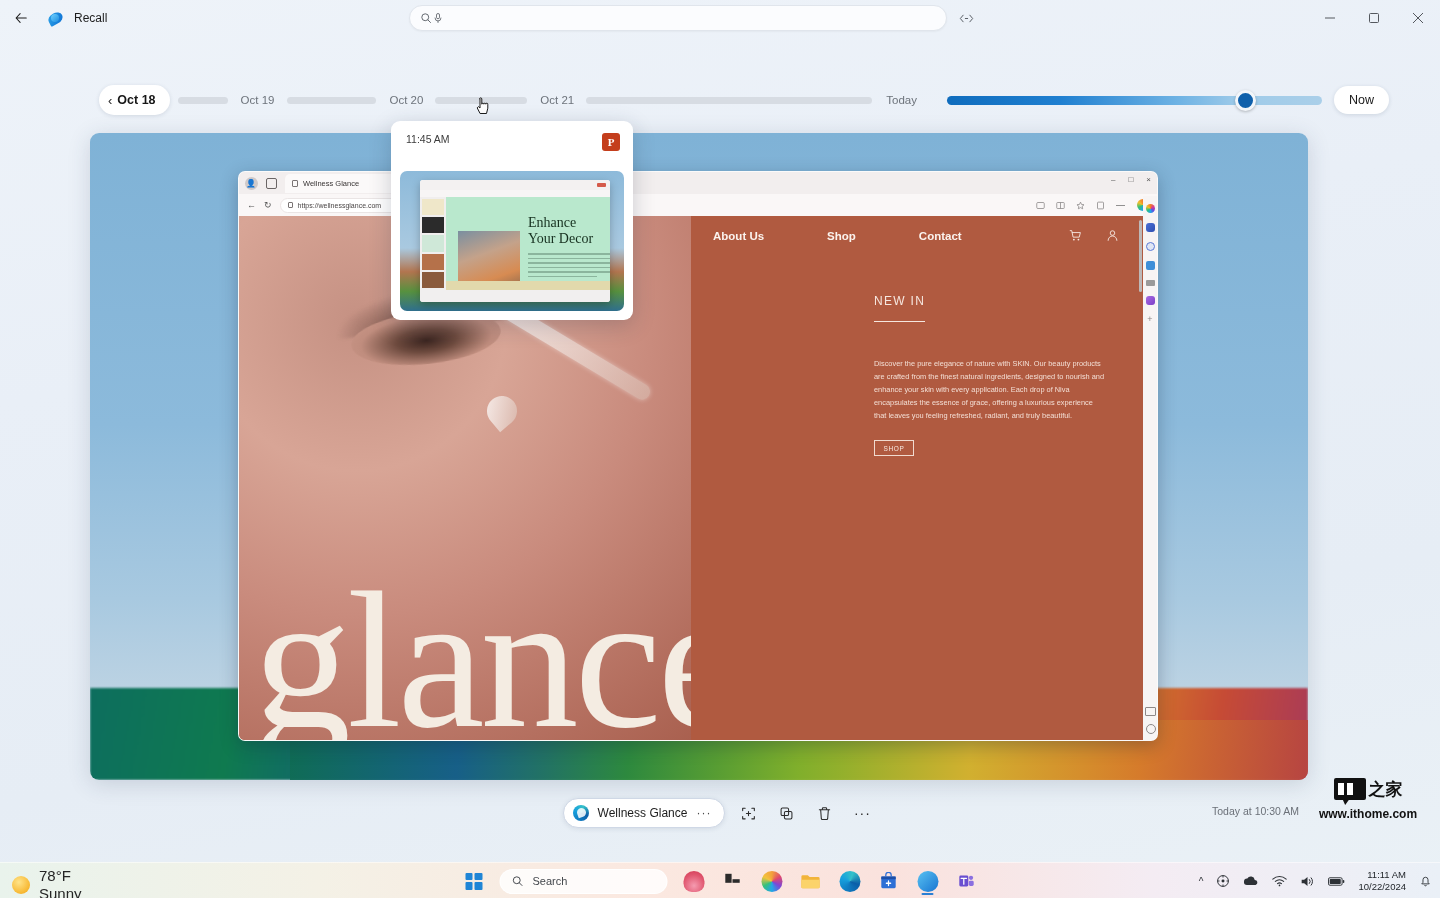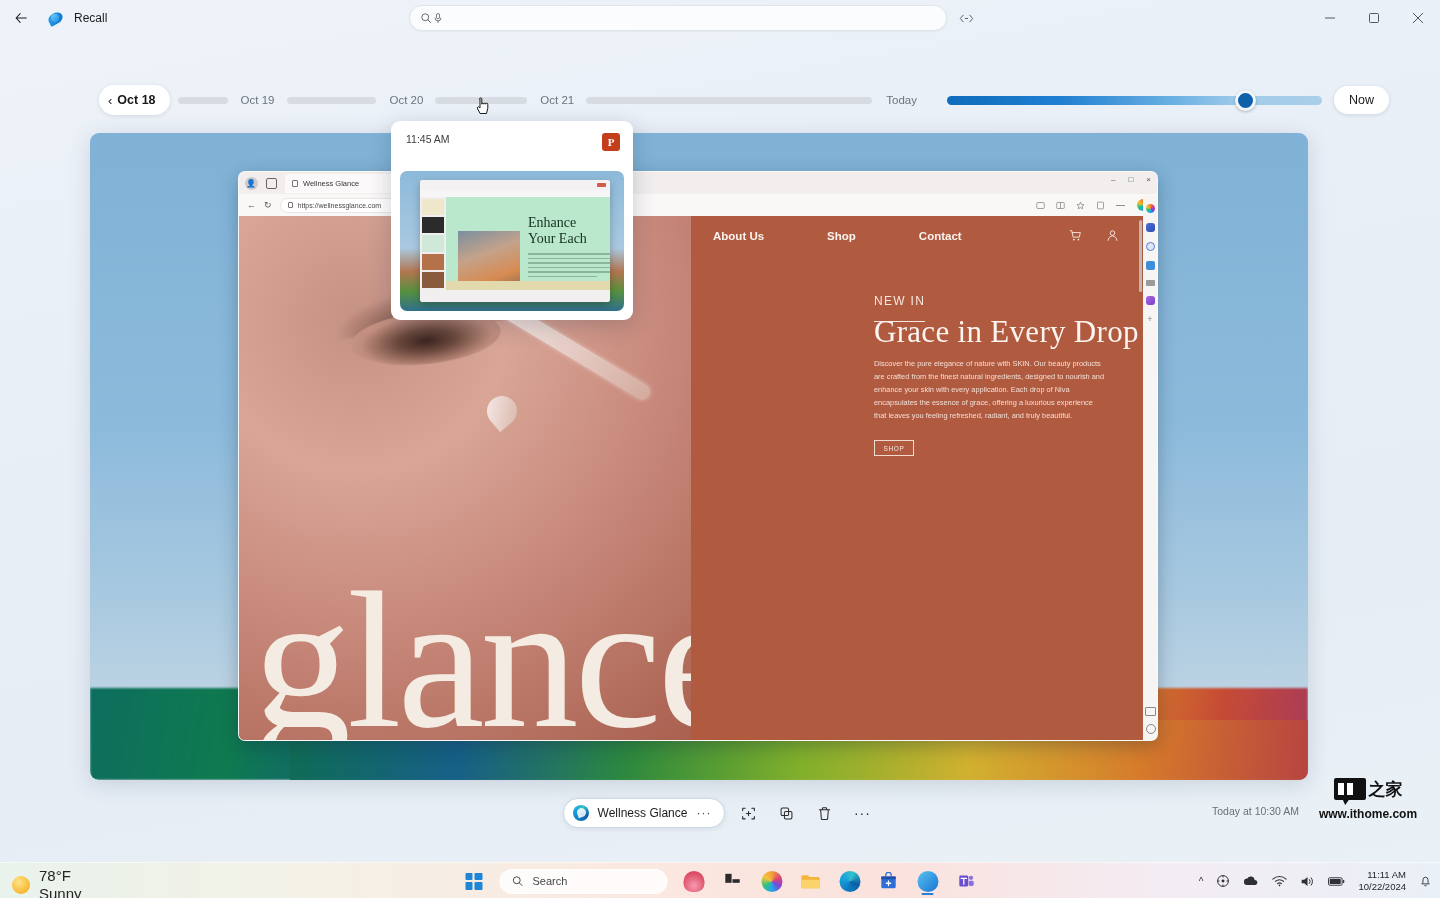--- a/index.html
+++ b/index.html
@@ -384,21 +384,20 @@
             <path d="M1.5 2 H3.4 L5 10 H12.6 L14 4.4 H4" fill="none" stroke="#f7ece6" stroke-width="1.1" stroke-linecap="round" stroke-linejoin="round"></path>
             <circle cx="6" cy="13" r="1.1" fill="#f7ece6"></circle>
               <circle cx="11.6" cy="13" r="1.1" fill="#f7ece6"></circle>
           </svg>
           <svg width="13" height="13" viewBox="0 0 16 16">
             <circle cx="8" cy="5" r="2.8" fill="none" stroke="#f7ece6" stroke-width="1.1"></circle>
             <path d="M2.6 14 a5.4 5.4 0 0 1 10.8 0" fill="none" stroke="#f7ece6" stroke-width="1.1" stroke-linecap="round"></path>
           </svg>
         </div>
         <div class="newin">NEW IN</div>
-        <div class="headline">Grace in Every Drop</div>
         <div class="bodytext">Discover the pure elegance of nature with SKIN. Our beauty products are crafted from the finest natural ingredients, designed to nourish and enhance your skin with every application. Each drop of Niva encapsulates the essence of grace, offering a luxurious experience that leaves you feeling refreshed, radiant, and truly beautiful.</div>
         <div class="shopbtn">SHOP</div>
       </div>
     </div>
 
     <div class="br-scroll"></div>
     <div class="br-sidebar">
       <span class="sb-ico" style="border-radius:50%;background:conic-gradient(#f07c2b,#d93a8e,#6b46e0,#1fa4e8,#2fc07a,#f0c02b,#f07c2b)"></span>
       <span class="sb-ico" style="background:linear-gradient(135deg,#4a6fd6,#2f4fb0);border-radius:3px"></span>
       <span class="sb-ico" style="border-radius:50%;background:#dfe6f5;border:1.5px solid #5b7ad6"></span>
@@ -430,21 +429,21 @@
           <div class="pw-slide" style="background:#efe7c9"></div>
           <div class="pw-slide" style="background:#2b2b2b"></div>
           <div class="pw-slide" style="background:#cfe8d8"></div>
           <div class="pw-slide" style="background:#b5714a"></div>
           <div class="pw-slide" style="background:#8a5a3c"></div>
         </div>
         <div class="pw-main">
           <div class="pw-img"></div>
           <div class="pw-title">
             <span>Enhance</span><br>
-            <span>Your Each</span>
+            <span>Your Decor</span>
           </div>
           <div class="pw-lines">
             <div class="pw-line" style="width:100%"></div>
               <div class="pw-line" style="width:94%"></div>
             <div class="pw-line" style="width:97%"></div>
               <div class="pw-line" style="width:88%"></div>
             <div class="pw-line" style="width:92%"></div>
               <div class="pw-line" style="width:70%"></div>
           </div>
           <div class="pw-foot"></div>

